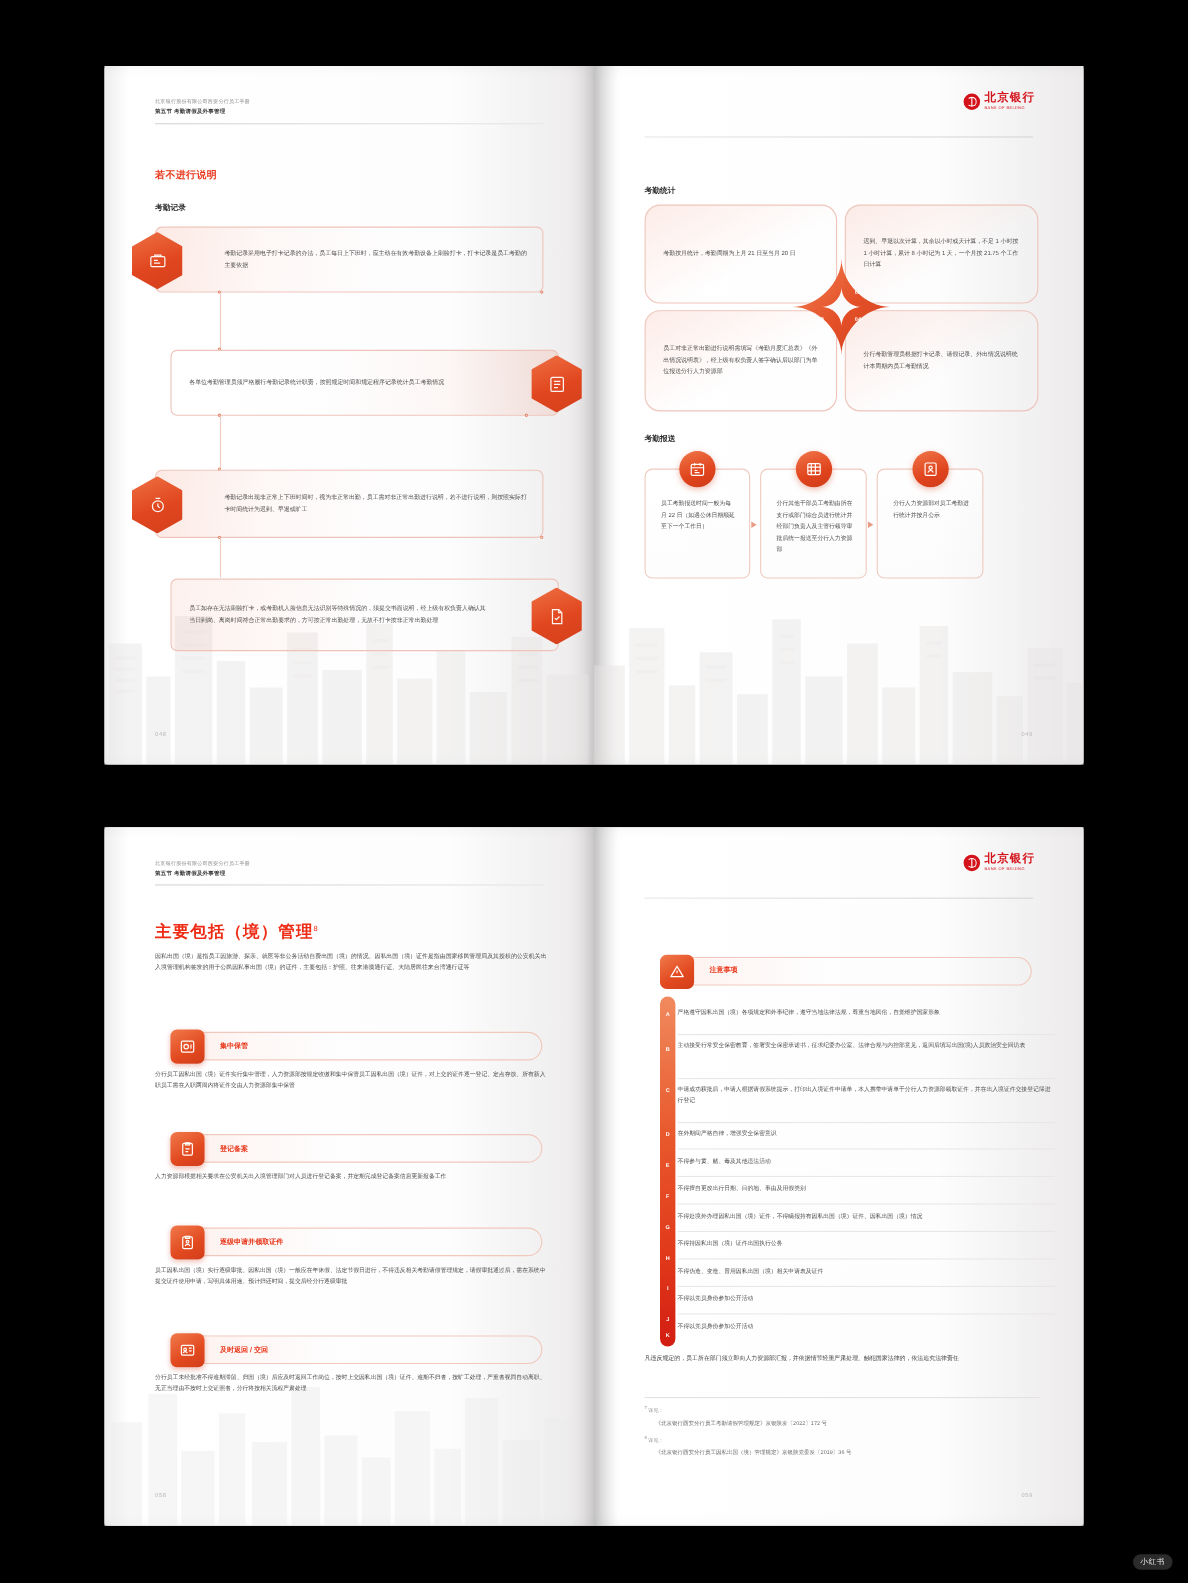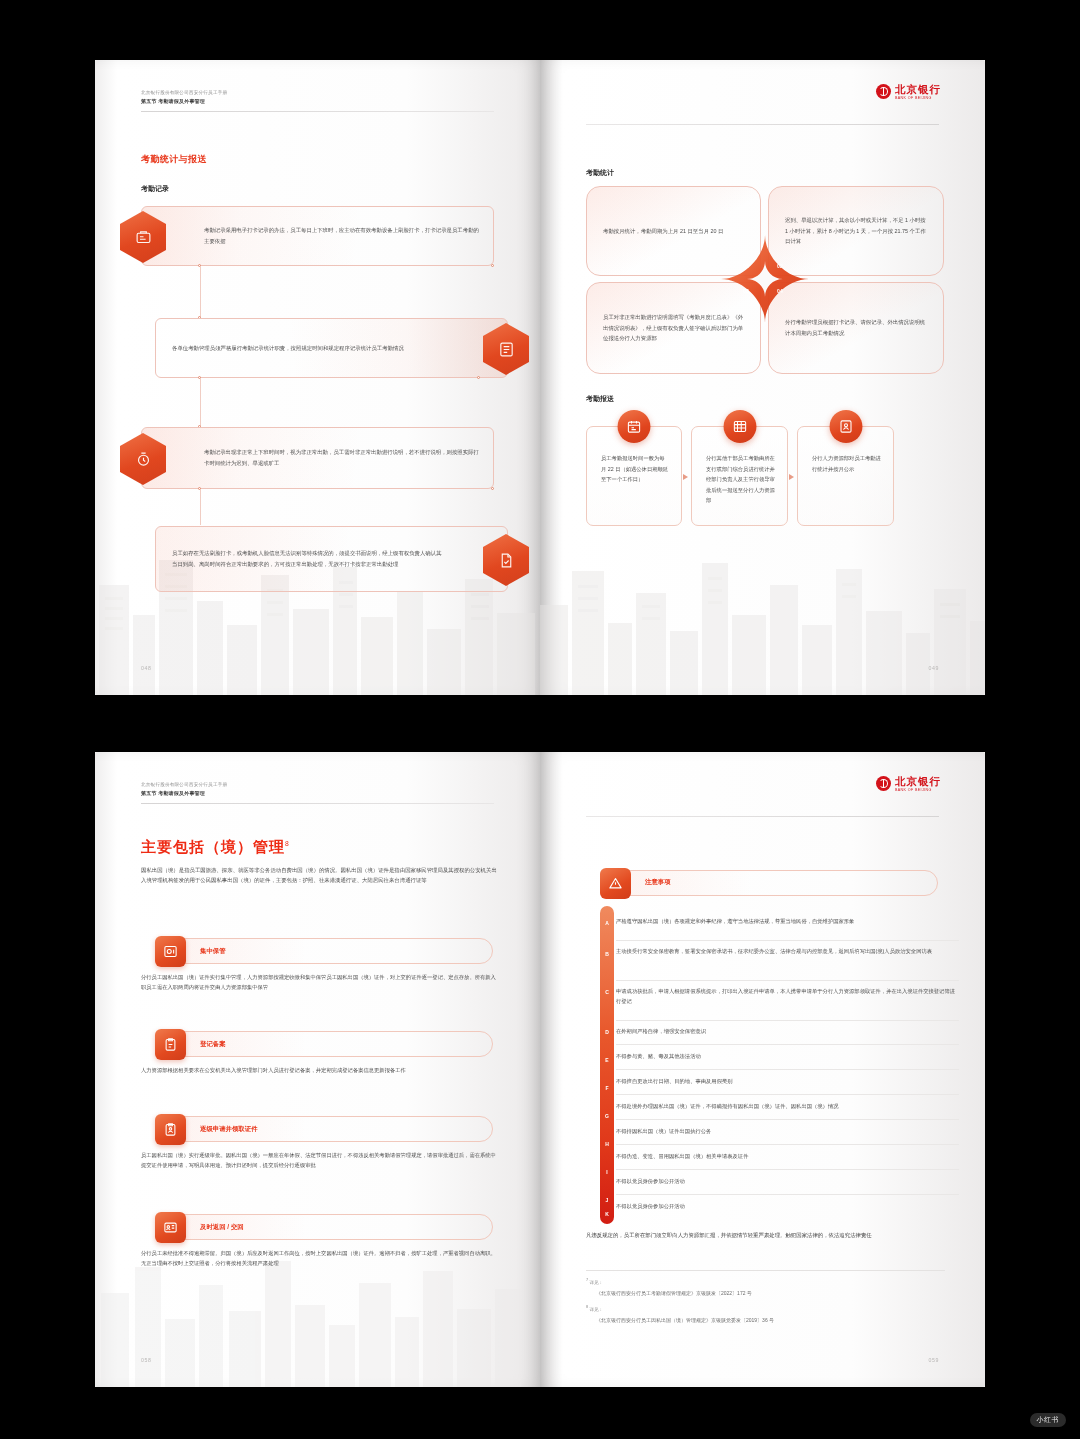--- a/index.html
+++ b/index.html
@@ -49,21 +49,21 @@
     opacity: .45; pointer-events:none;
   }
   .skyline svg { width: 100%; height: 100%; display:block; }
 
   
   .runhead { position:absolute; top: 30px; left: 46px; right: 46px; }
   .runhead .line1 { font-size: 4.6px; color:#8d8d8d; letter-spacing:.2px; }
   .runhead .line2 { font-size: 5px; color:#3a3a3a; font-weight:700; margin-top:3px; letter-spacing:.2px;}
   .runhead .rule { margin-top: 7px; height:1px; background: linear-gradient(90deg,#d6d4d4,#e8e6e6); }
 
-  .logo { position:absolute; top: 24px; right: 44px; display:flex; align-items:flex-start; gap:4px; }
+  .logo { position:absolute; top: 24px; right: 44px; display:flex; align-items:flex-end; gap:4px; }
   .logo .mark { width: 15px; height: 15px; border-radius: 50%; background:#d3121a; position:relative; }
   .logo .mark::after{
     content:""; position:absolute; inset:3px; border:1.3px solid #fff; border-radius:50%;
     border-left-color: transparent;
   }
   .logo .mark::before{
     content:""; position:absolute; left:6.5px; top:3px; width:1.4px; height:9px; background:#fff;
   }
   .logo .txt { line-height:1; }
   .logo .cn { font-size: 10.5px; color:#d3121a; font-weight:700; letter-spacing:1px; }
@@ -233,21 +233,21 @@
           </g>
         </svg>
       </div>
 
       <div class="runhead">
         <div class="line1">北京银行股份有限公司西安分行员工手册</div>
         <div class="line2">第五节 考勤请假及外事管理</div>
         <div class="rule"></div>
       </div>
 
-      <div class="sec-title" style="top:93px; font-size:9px;">考勤统计与报送</div>
+      <div class="sec-title" style="top:93px; font-size:9px;">若不进行说明</div>
       <div class="sub-head" style="top:124px; font-size:7px;">考勤记录</div>
 
       <div class="flow-card" style="left:46px; top:146px; width:353px; height:60px;">
         <div class="hexa" style="left:-22px; top:4px;">
           <span class="gl">
             <svg width="17" height="17" viewBox="0 0 24 24" fill="none" stroke="#fff" stroke-width="1.6">
               <rect x="3" y="6" width="18" height="13" rx="2"></rect>
                 <path d="M8 6V4h8v2"></path>
                 <path d="M7 11h5M7 14.5h8"></path>
             </svg>

